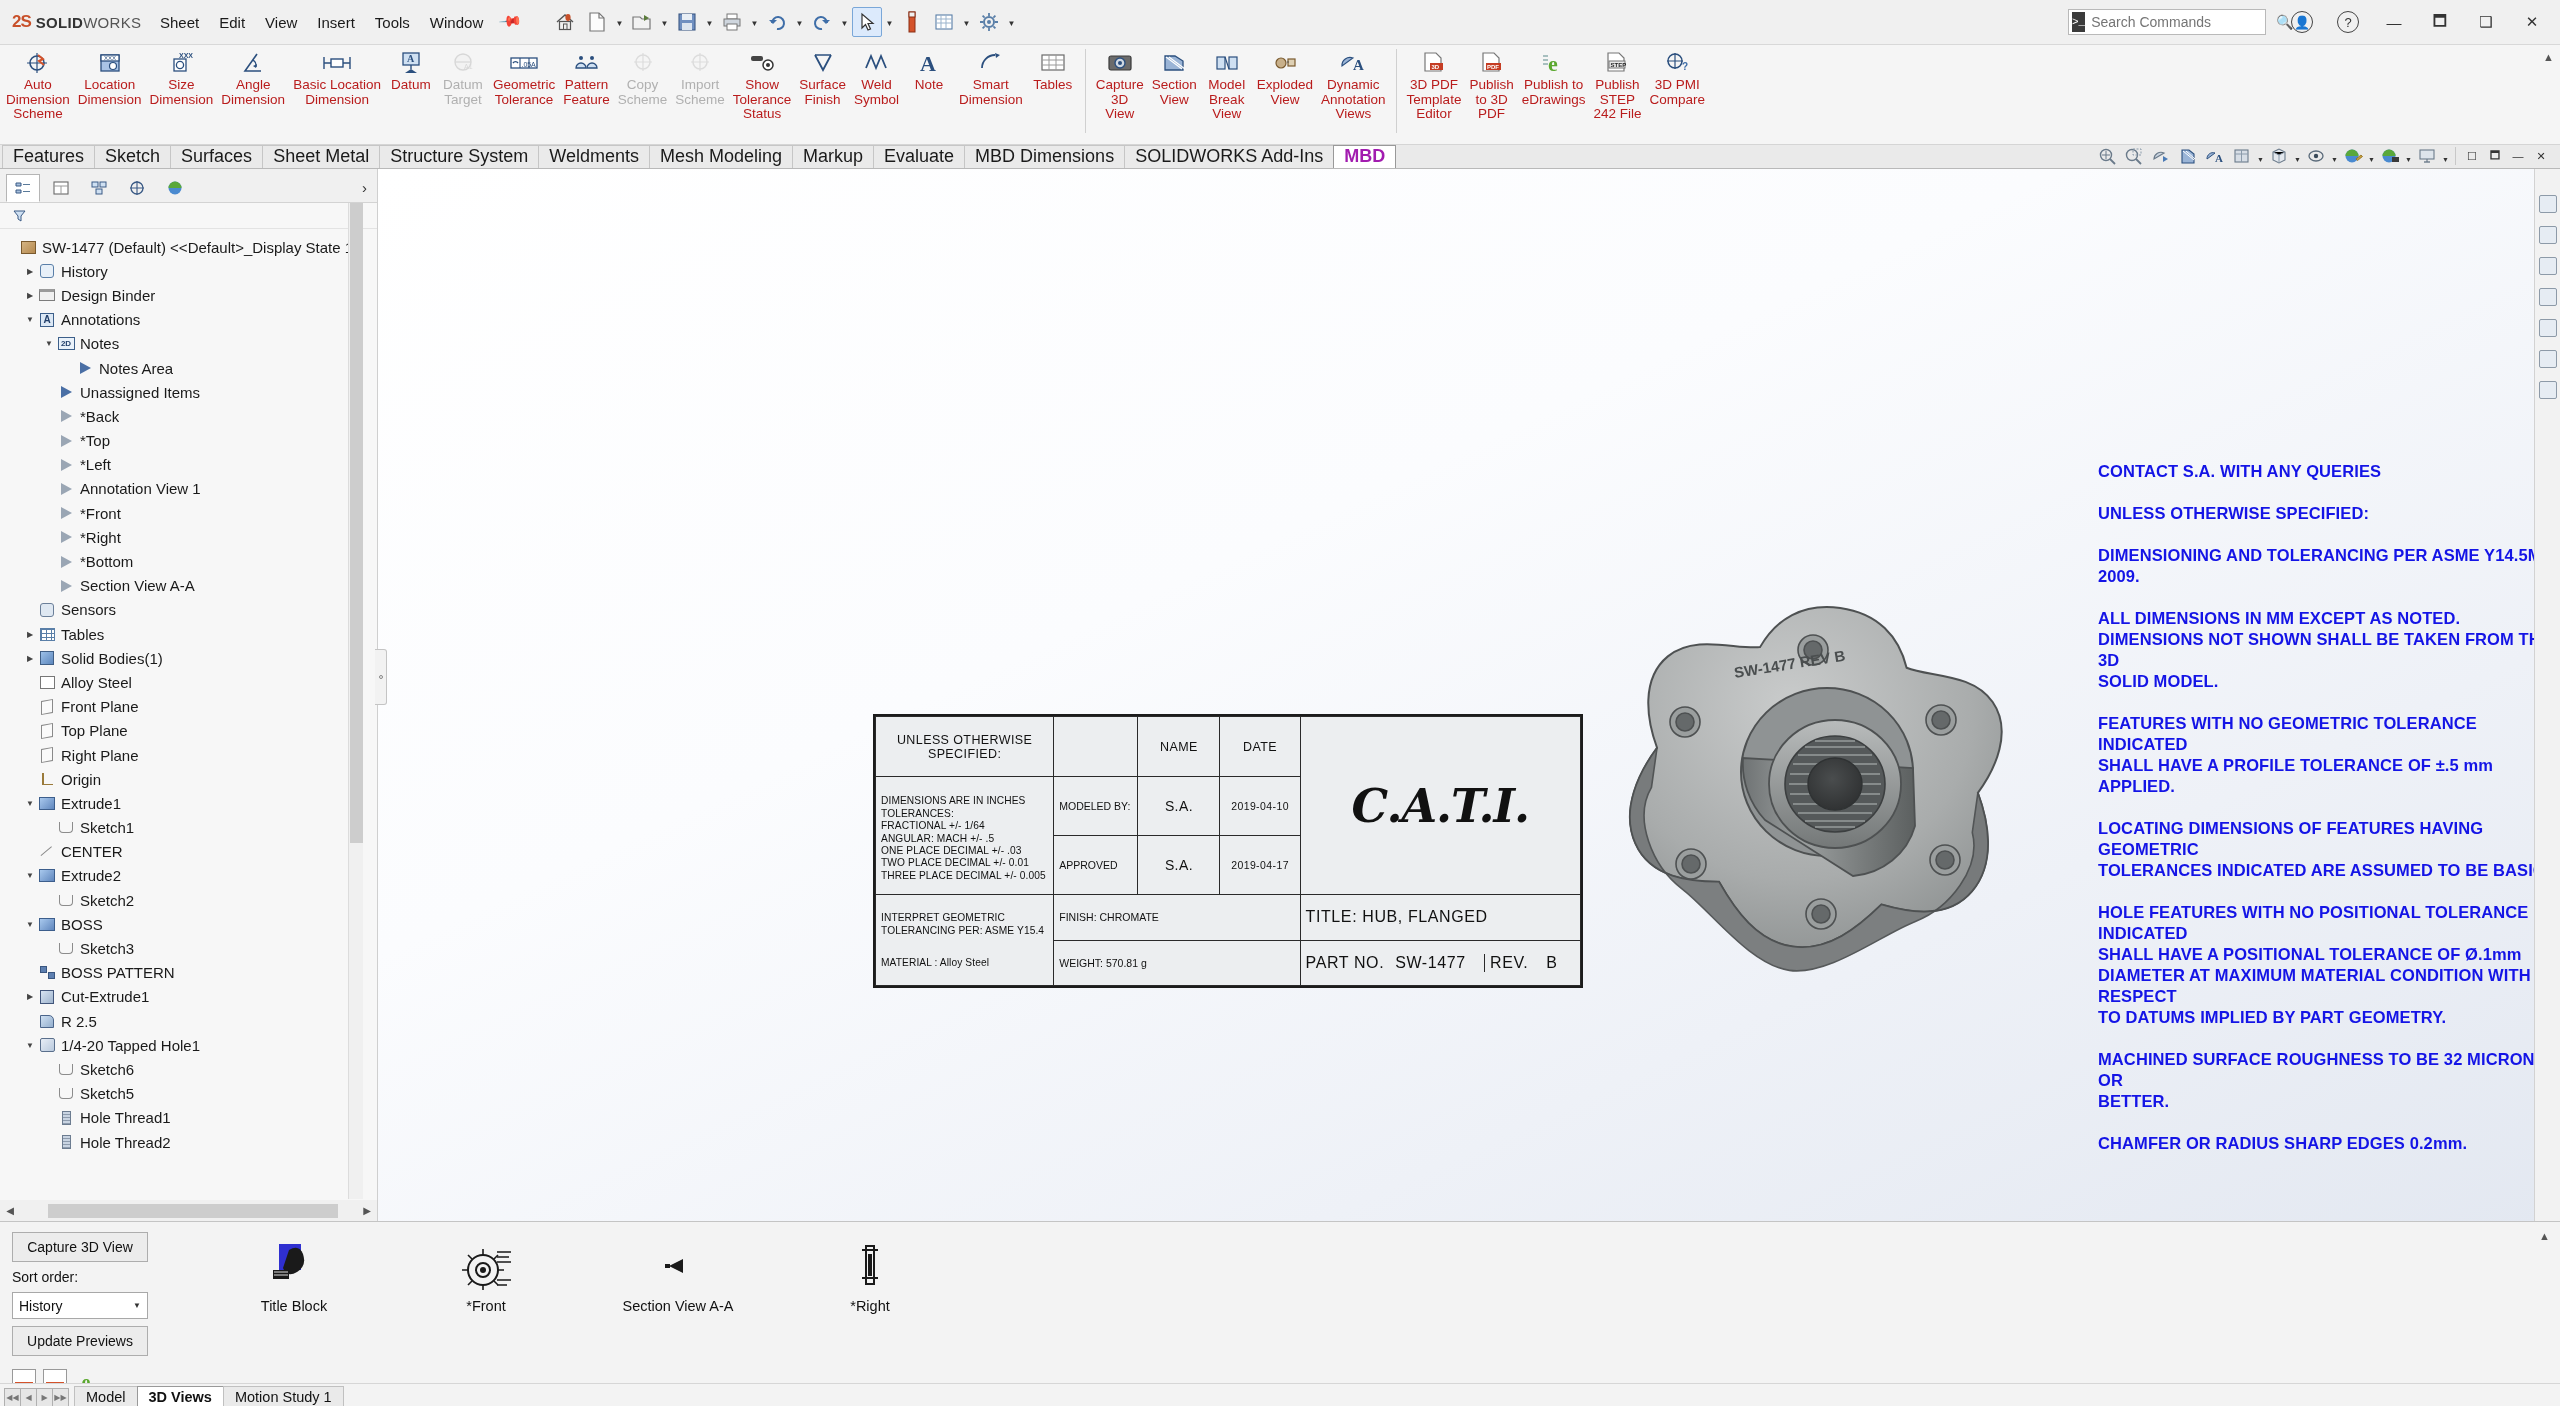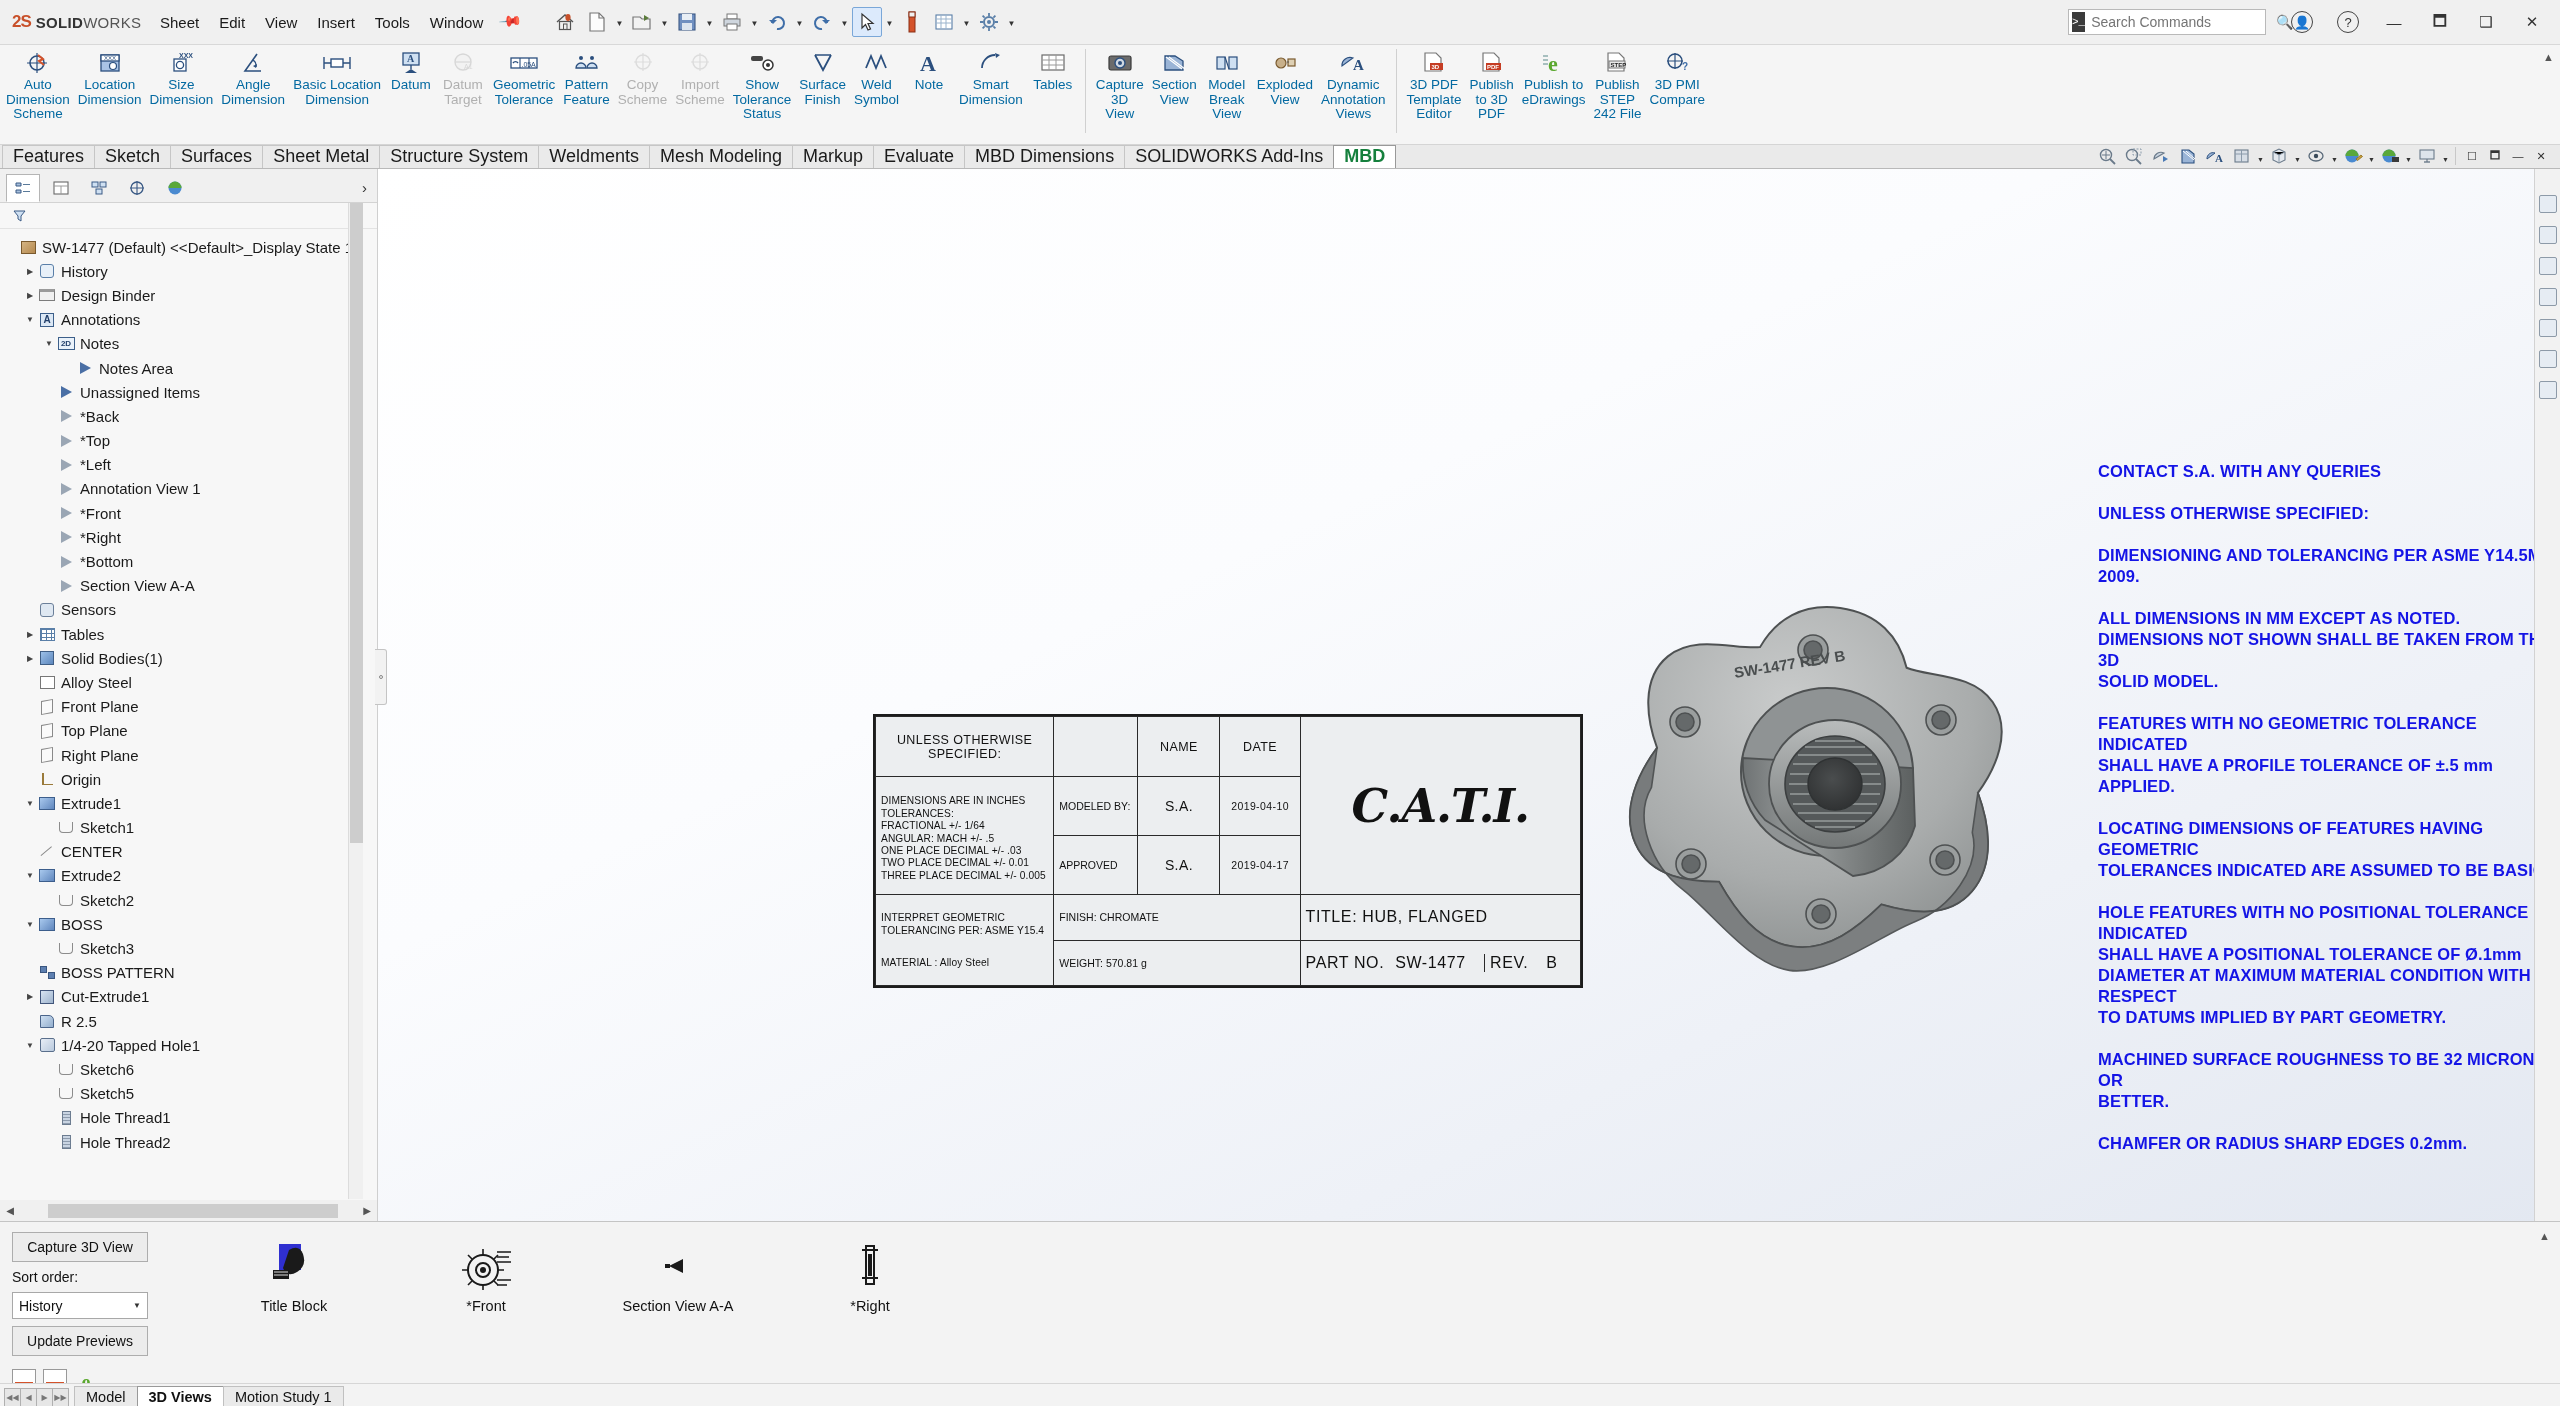--- a/index.html
+++ b/index.html
@@ -50,34 +50,34 @@
   
   #ribbon {
     height:100px; background:#f5f5f5; border-bottom:1px solid #d5d5d5;
     display:flex; align-items:flex-start; padding-left:2px; position:relative;
   }
   .rb {
     width:auto; min-width:52px; padding:3px 4px 0; display:flex; flex-direction:column;
     align-items:center; text-align:center; cursor:default;
   }
   .rb .ri { height:30px;display:flex;align-items:center;justify-content:center; }
-  .rb .rl { font-size:13.5px; line-height:14.5px; color:#0369a1; max-width:72px; }
+  .rb .rl { font-size:13.5px; line-height:14.5px; color:#b91c1c; max-width:72px; }
   .rb.dis .rl { color:#b0b0b0; }
   .rb.dis .ri { opacity:.32; }
   .rsep { width:1px; background:#d0d0d0; height:84px; margin:4px 6px 0; }
   #ribbon-collapse { position:absolute; right:6px; top:6px; font-size:11px; color:#555; }
 
   
   #cmdtabs { height:24px; background:#eaeaea; display:flex; align-items:flex-end;
              border-bottom:1px solid #b9b9b9; padding-left:2px; }
   .ctab {
     padding:2px 10px 3px; font-size:18px; color:#1a1a1a; background:#eaeaea;
     border:1px solid #c6c6c6; border-bottom:none; margin-right:-1px; line-height:17px;
   }
-  .ctab.active { background:#fff; font-weight:bold; border-color:#999; color:#15803d; }
+  .ctab.active { background:#fff; font-weight:bold; border-color:#999; color:#a21caf; }
   #hud { margin-left:auto; display:flex; align-items:center; gap:1px; padding-right:8px; padding-bottom:1px;}
   .hb { width:26px;height:22px;display:flex;align-items:center;justify-content:center; }
   .hcaret { font-size:7px;color:#333;width:9px;display:flex;align-items:flex-end;justify-content:center;height:22px;padding-bottom:4px;}
   .hsep { width:1px;height:18px;background:#c8c8c8;margin:0 4px; }
   .winctl { width:22px;height:20px;display:flex;align-items:center;justify-content:center;font-size:11px;color:#333;}
 
   
   #workspace { display:flex; height:1052px; background:#fff; position:relative; }
 
   

